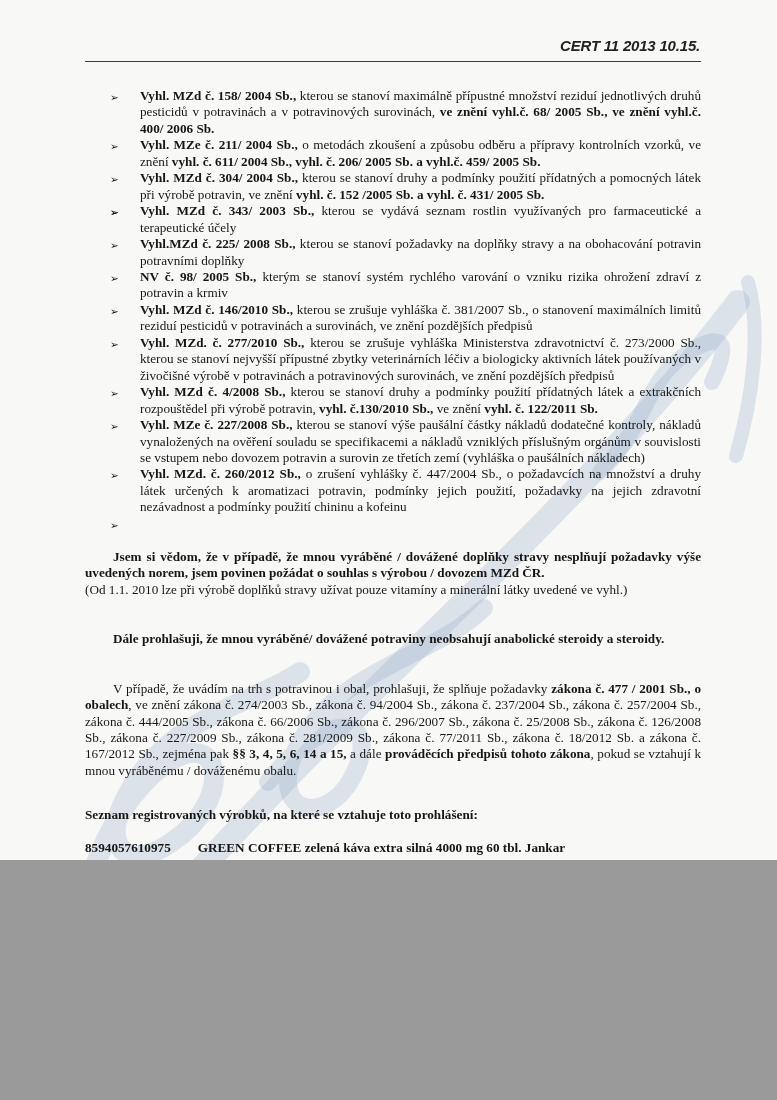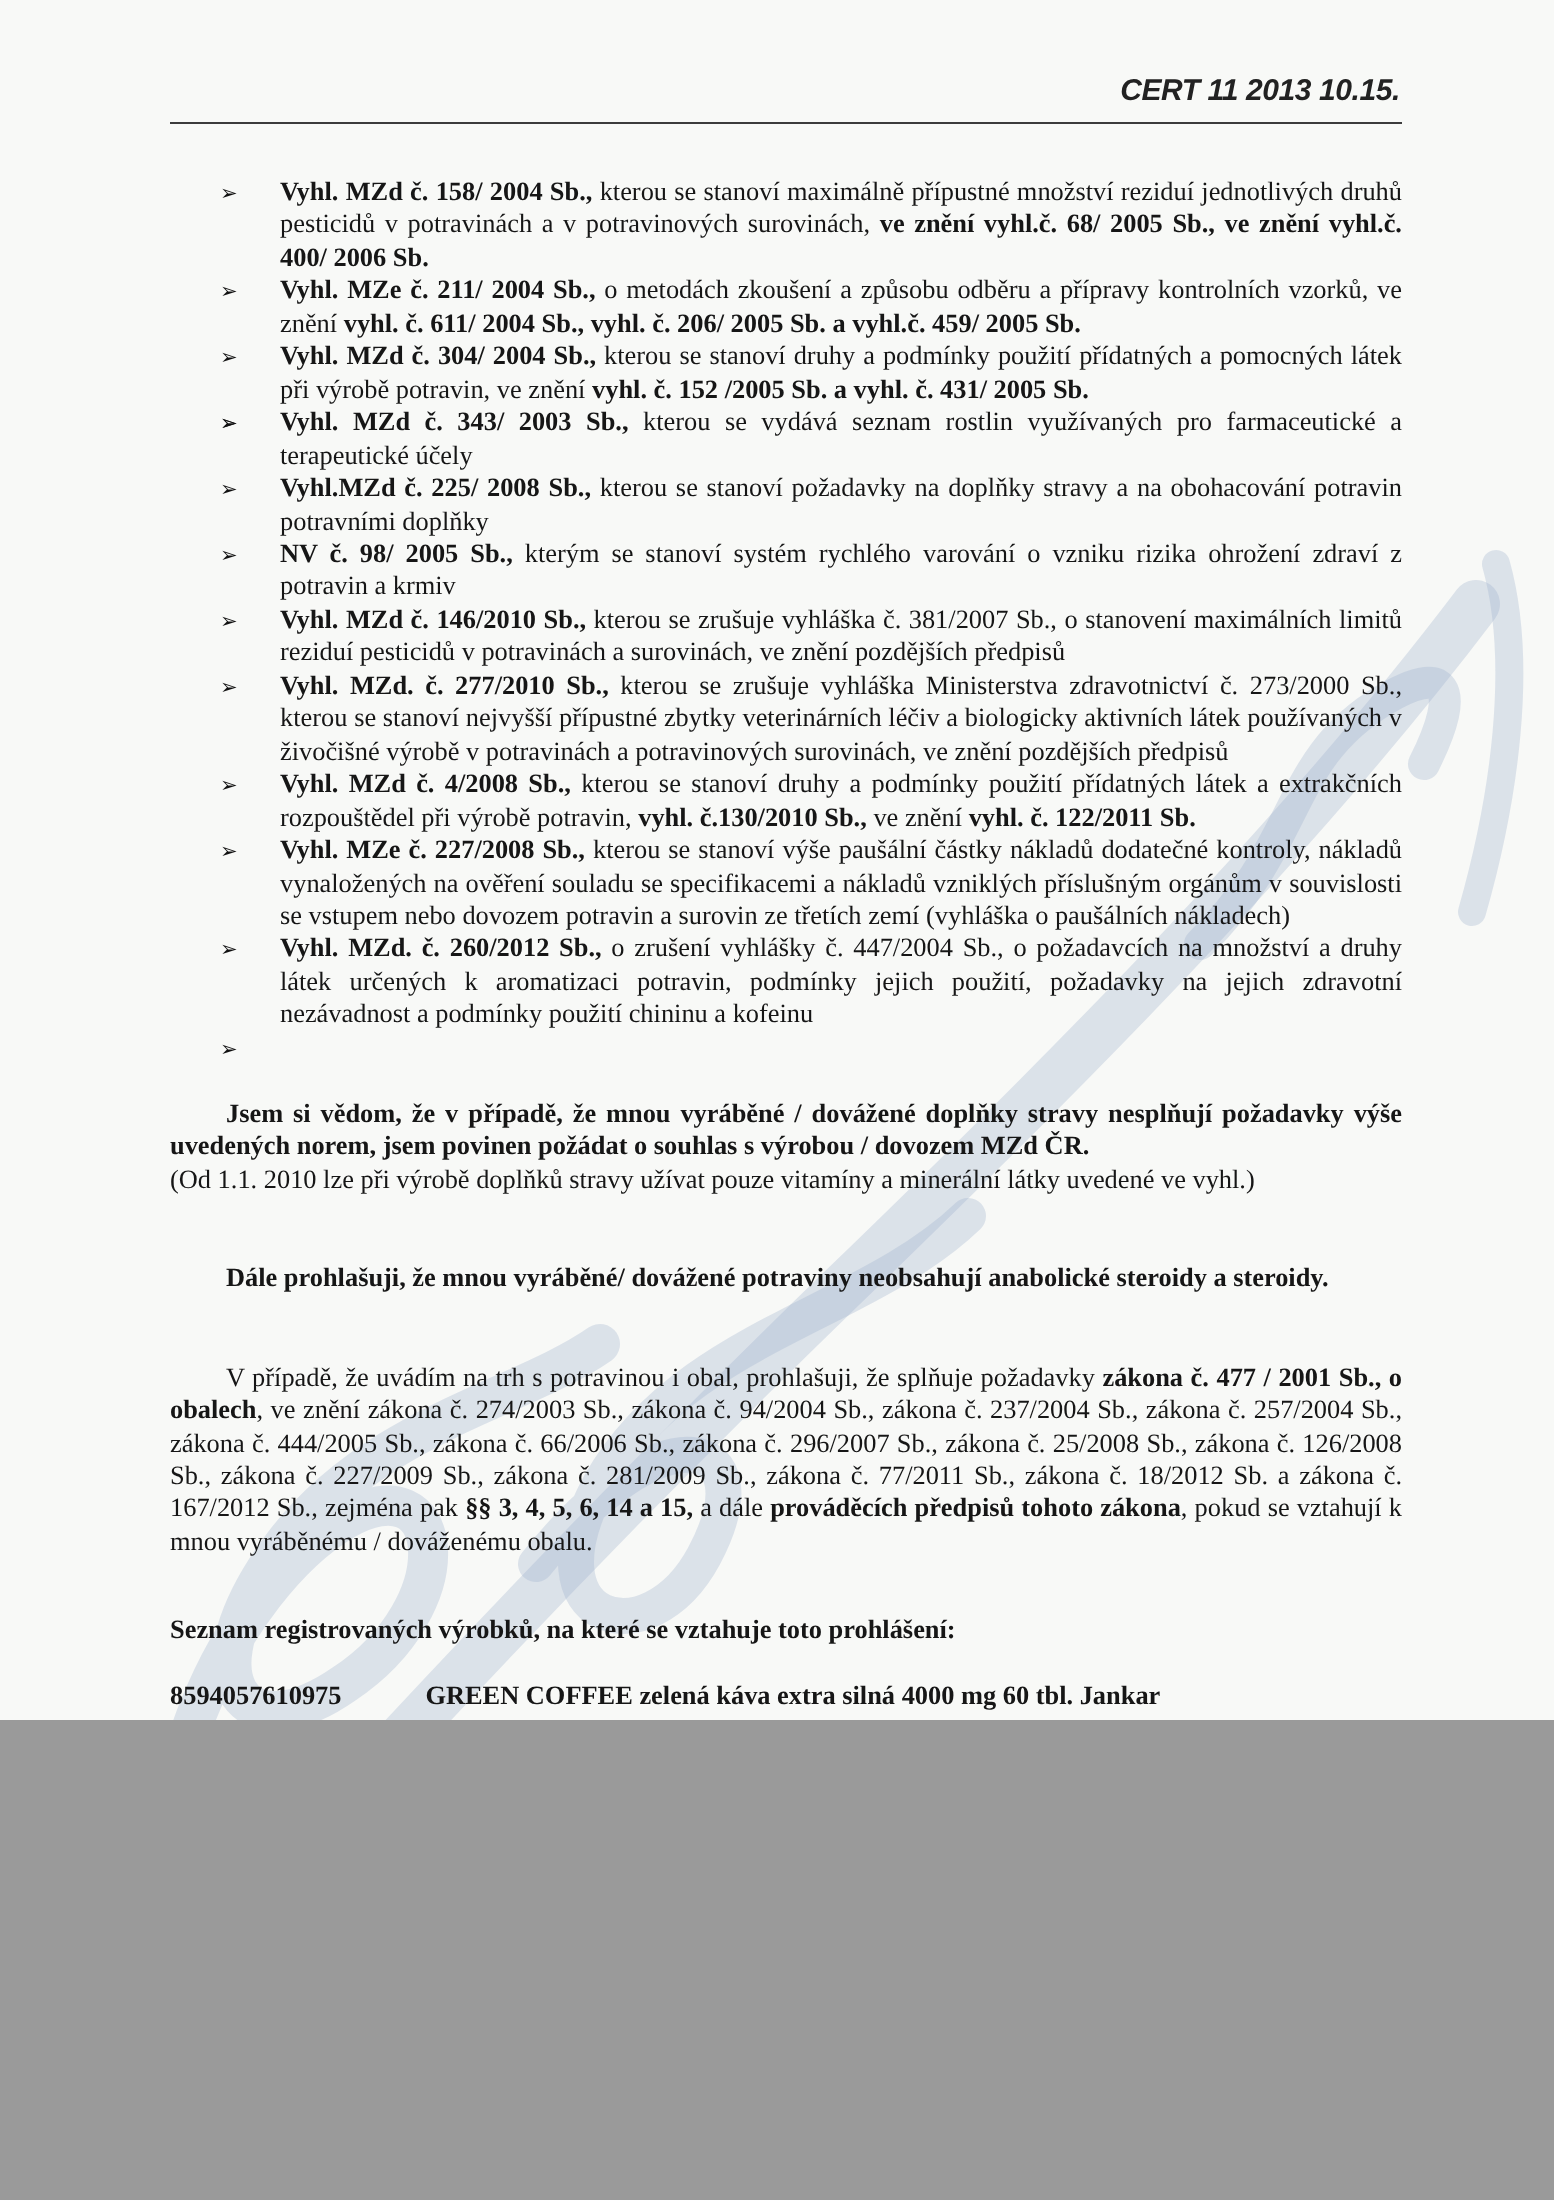--- a/index.html
+++ b/index.html
@@ -29,21 +29,21 @@
     font-family:"DejaVu Sans", sans-serif; font-size:10.5px; color:#111;
   }
   b { font-weight:bold; }
   .para { margin:0; }
   .indent { text-indent:28px; }
   .gap { margin-top:33px; }
   .signoff { margin-top:11px; font-weight:bold; }
   .signoff div { margin:0; }
   .products-heading { margin-top:28px; font-weight:bold; text-align:left; }
   .product-row { margin-top:16px; font-weight:bold; text-align:left; }
-  .product-row .ean { margin-right:42px; }
+  .product-row .ean { margin-right:27px; }
   .footer { position:absolute; top:1001px; left:85px; width:616px; z-index:1; }
   .footer-rule { width:478px; border-top:1.5px solid #474747; }
   .footer-text {
     margin-top:4px; text-align:left;
     font-family:"Liberation Sans", sans-serif; font-size:12.5px; color:#1a1a1a;
   }
   .stamp {
     position:absolute; left:548px; top:1004px; width:236px; z-index:2;
     transform:rotate(183deg); text-align:center;
     font-family:"Liberation Sans", sans-serif; color:#3a5eb0; opacity:0.93;

